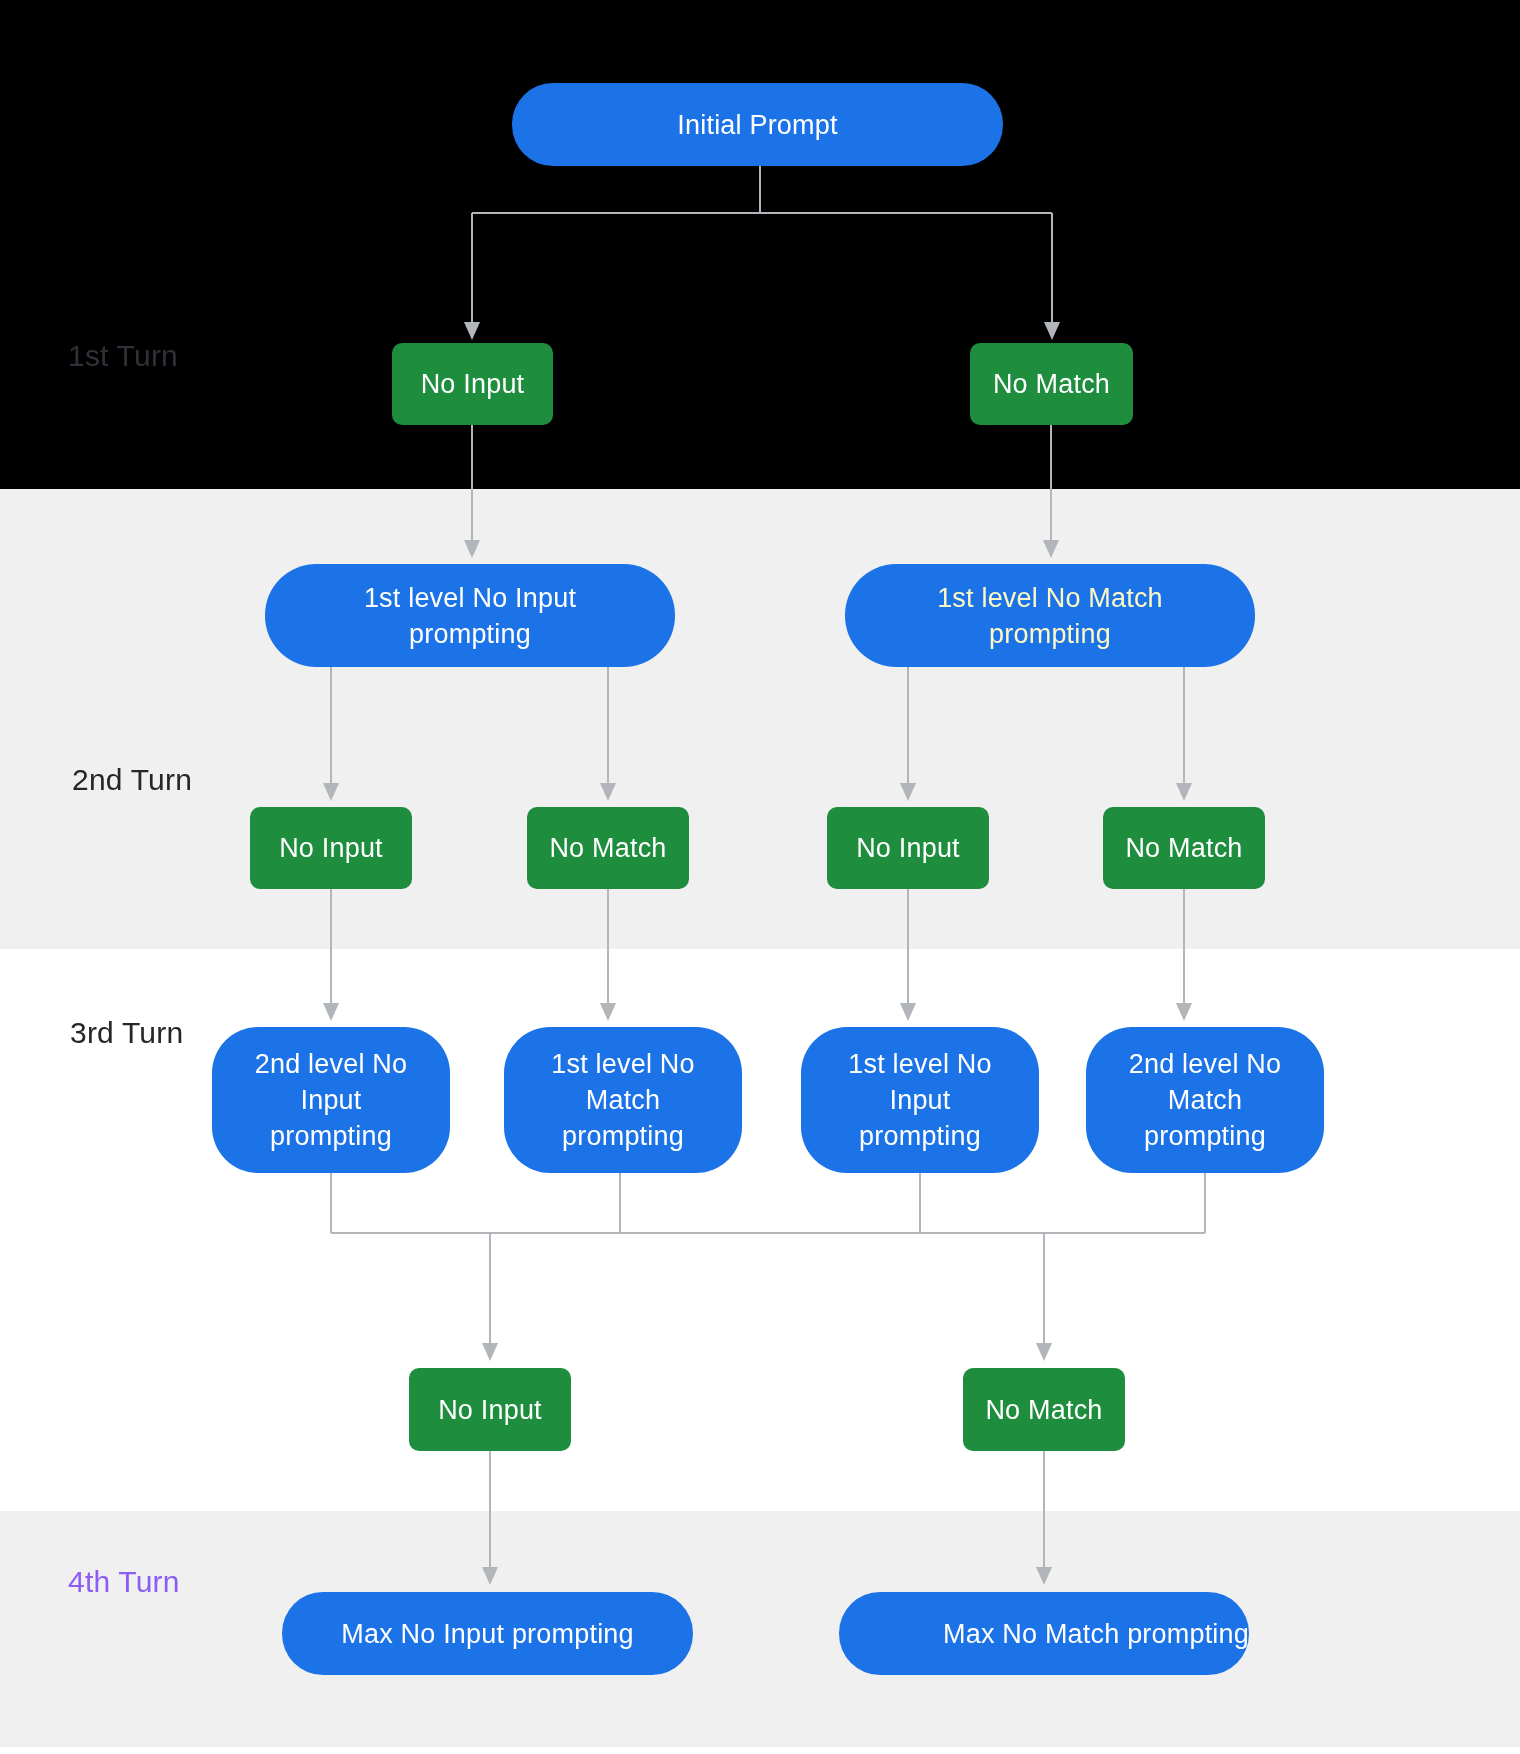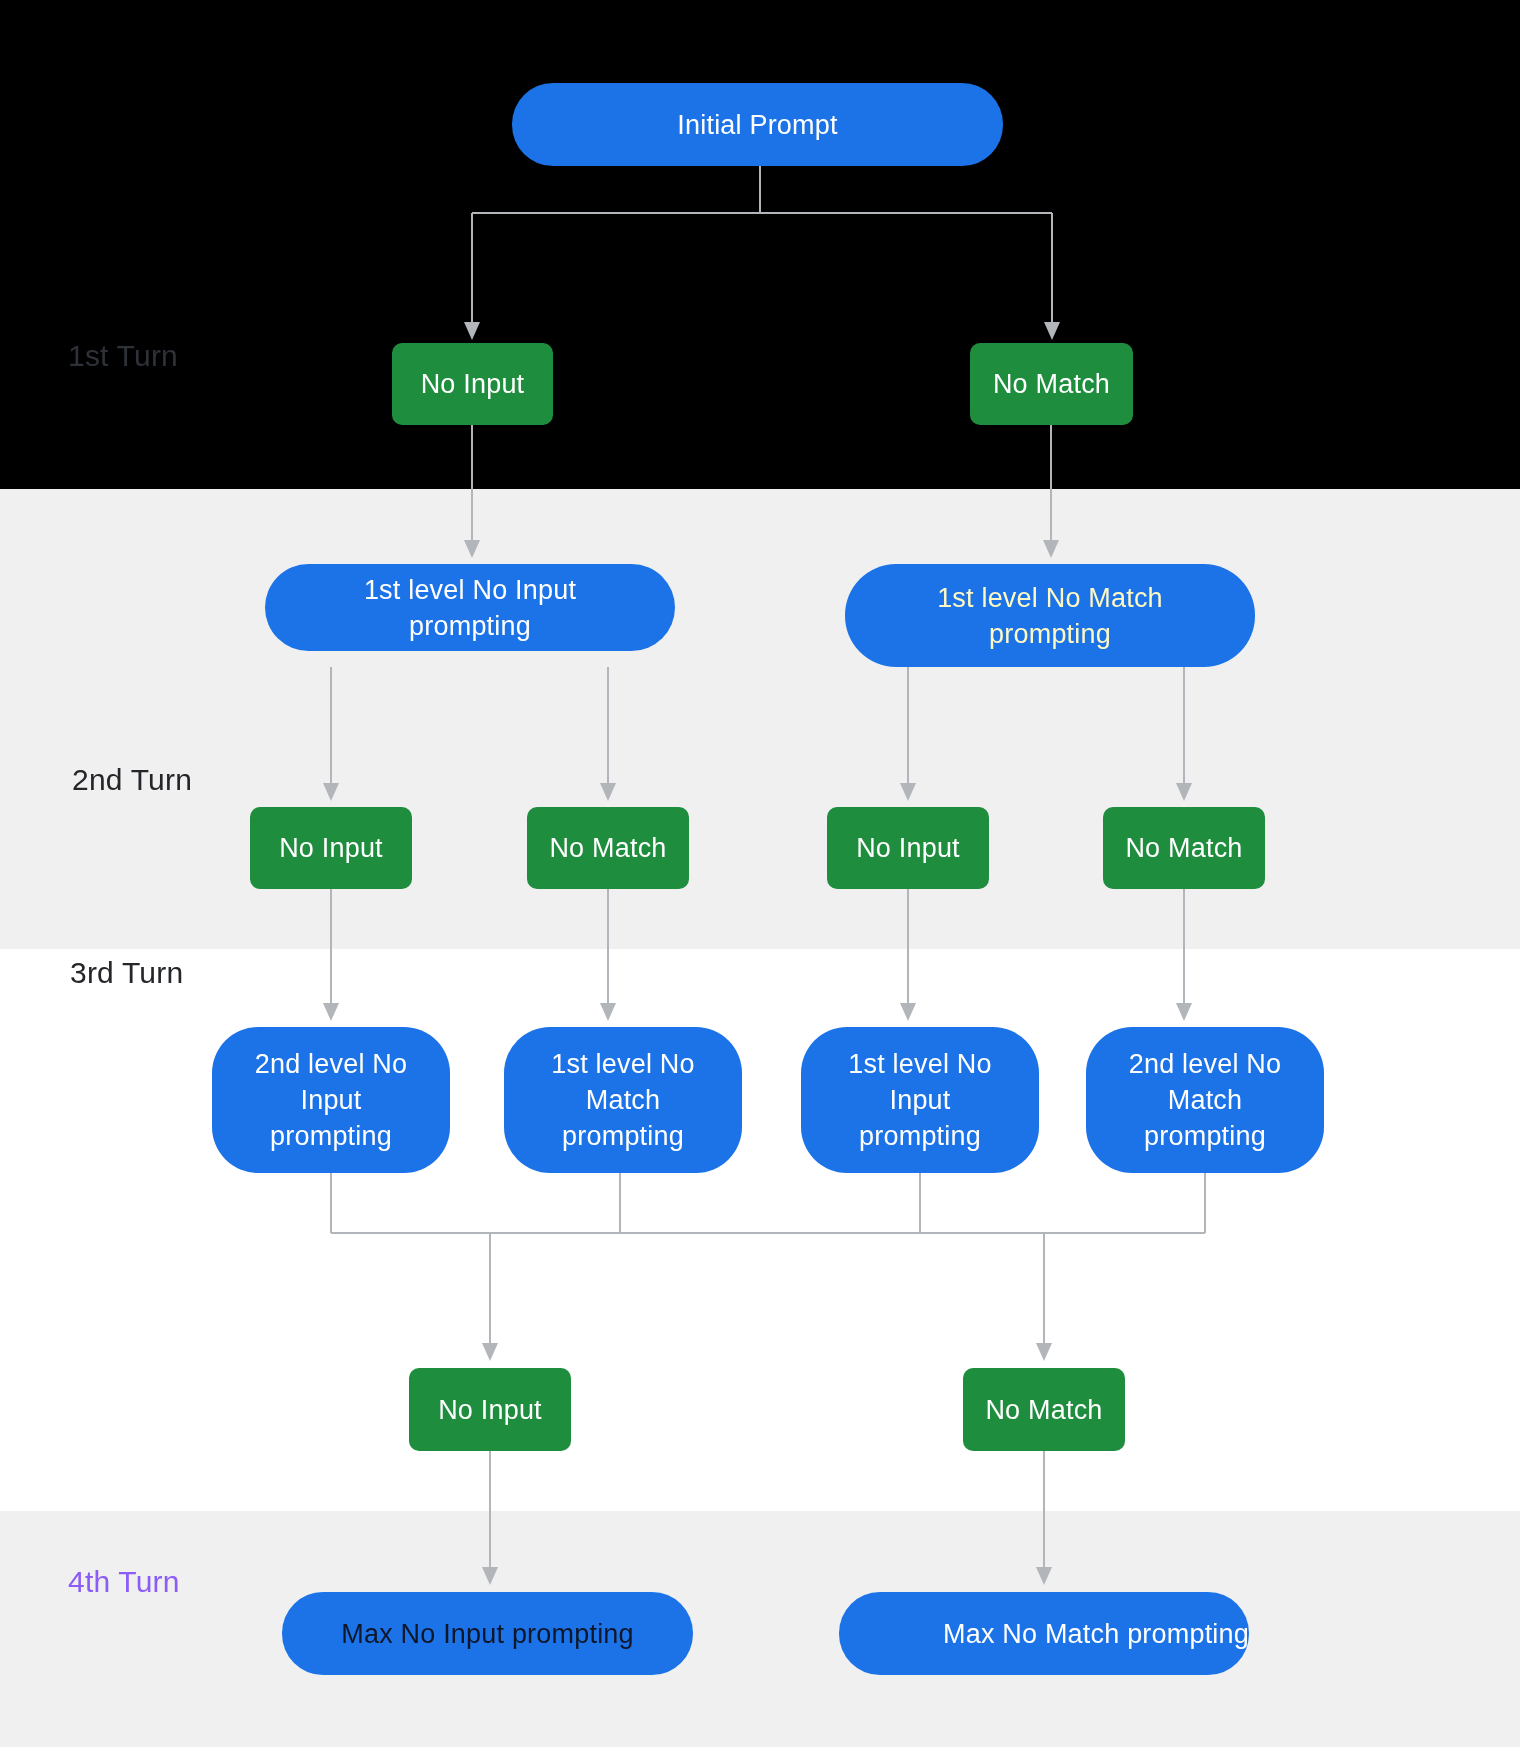--- a/index.html
+++ b/index.html
@@ -72,21 +72,21 @@
   <div id="nodes-layer">
       <div class="node pill" style="left: 512px; top: 83px; width: 491px; height: 83px; border-radius: 41px; background: rgb(28, 115, 232); color: rgb(255, 255, 255);">
         <span>Initial Prompt</span>
       </div>
       <div class="node box" style="left: 392px; top: 343px; width: 161px; height: 82px; border-radius: 10px; background: rgb(30, 142, 62); color: rgb(255, 255, 255);">
         <span>No Input</span>
       </div>
       <div class="node box" style="left: 970px; top: 343px; width: 163px; height: 82px; border-radius: 10px; background: rgb(30, 142, 62); color: rgb(255, 255, 255);">
         <span>No Match</span>
       </div>
-      <div class="node pill" style="left: 265px; top: 564px; width: 410px; height: 87px; border-radius: 51px; background: rgb(28, 115, 232); color: rgb(255, 255, 255);">
+      <div class="node pill" style="left: 265px; top: 564px; width: 410px; height: 103px; border-radius: 51px; background: rgb(28, 115, 232); color: rgb(255, 255, 255);">
         <span>1st level No Input</span>
         <span>prompting</span>
       </div>
       <div class="node pill" style="left: 845px; top: 564px; width: 410px; height: 103px; border-radius: 51px; background: rgb(28, 115, 232); color: #fef9c3;">
         <span>1st level No Match</span>
         <span>prompting</span>
       </div>
       <div class="node box" style="left: 250px; top: 807px; width: 162px; height: 82px; border-radius: 10px; background: rgb(30, 142, 62); color: rgb(255, 255, 255);">
         <span>No Input</span>
       </div>
@@ -118,26 +118,26 @@
         <span>2nd level No</span>
         <span>Match</span>
         <span>prompting</span>
       </div>
       <div class="node box" style="left: 409px; top: 1368px; width: 162px; height: 83px; border-radius: 10px; background: rgb(30, 142, 62); color: rgb(255, 255, 255);">
         <span>No Input</span>
       </div>
       <div class="node box" style="left: 963px; top: 1368px; width: 162px; height: 83px; border-radius: 10px; background: rgb(30, 142, 62); color: rgb(255, 255, 255);">
         <span>No Match</span>
       </div>
-      <div class="node pill" style="left: 282px; top: 1592px; width: 411px; height: 83px; border-radius: 41px; background: rgb(28, 115, 232); color: #0f172a;">
+      <div class="node pill" style="left: 282px; top: 1592px; width: 411px; height: 83px; border-radius: 41px; background: rgb(28, 115, 232); color: #ffffff;">
         <span>Max No Input prompting</span>
       </div>
       <div class="node pill" style="left: 839px; top: 1592px; width: 410px; height: 83px; border-radius: 41px; background: rgb(28, 115, 232); color: rgb(255, 255, 255); align-items: flex-end;">
         <span>Max No Match prompting</span>
       </div>
     </div>
   <div id="labels-layer">
       <div class="turn-label" style="left: 68px; top: 339px; color: rgb(46, 49, 55);">1st Turn</div>
       <div class="turn-label" style="left: 72px; top: 763px; color: rgb(36, 38, 41);">2nd Turn</div>
-      <div class="turn-label" style="left: 70px; top: 956px; color: rgb(36, 38, 41);">3rd Turn</div>
+      <div class="turn-label" style="left: 70px; top: 1016px; color: rgb(36, 38, 41);">3rd Turn</div>
       <div class="turn-label" style="left: 68px; top: 1565px; color: #8b5cf6;">4th Turn</div>
     </div>
 </div>
 
 </body></html>

